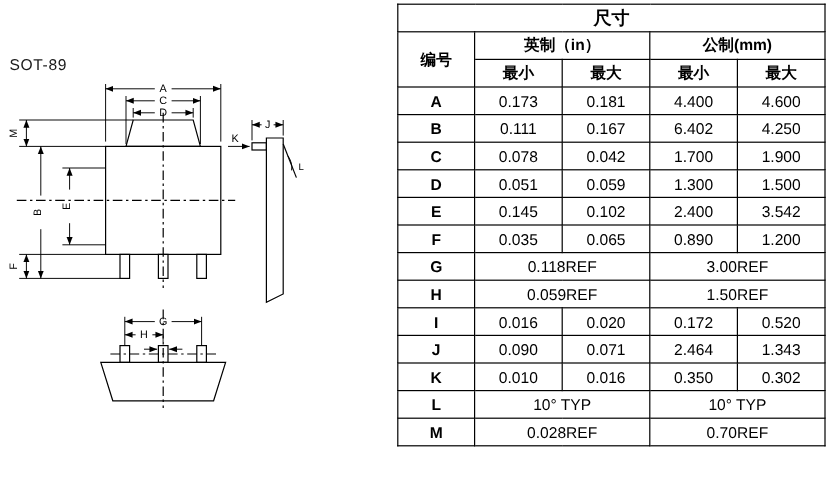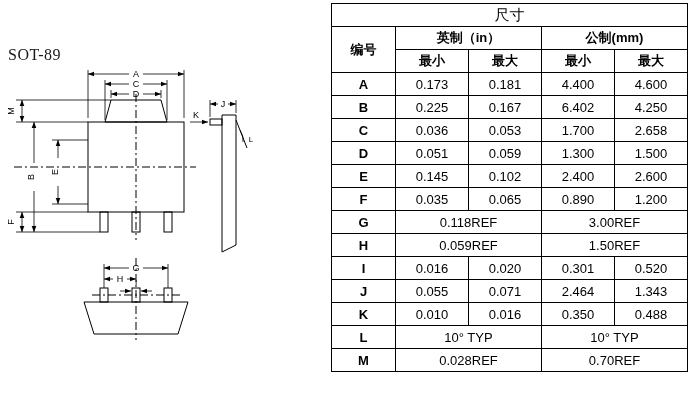--- a/index.html
+++ b/index.html
@@ -10,24 +10,23 @@
     height: 402px;
     background: #ffffff;
     font-family: "Liberation Sans", sans-serif;
     color: #000;
     overflow: hidden;
   }
   .pkg-label {
     position: absolute;
     left: 8px;
     top: 46px;
-    font-size: 16px;
+    font-size: 13px;
     letter-spacing: 0.5px;
     color: #1a1a1a;
-    font-family: Liberation Serif, serif;
   }
   .drawing-svg { position: absolute; left: 0; top: 0; }
   .dim-text { font-size: 9px; fill: #000; }
   .dim-text-small { font-size: 8px; fill: #000; }
 
   table.dim-table {
     position: absolute;
     left: 331px;
     top: 3px;
     width: 356px;
@@ -38,21 +37,21 @@
   .dim-table th, .dim-table td {
     border: 1px solid #000;
     height: 23px;
     padding: 0 2px;
     font-size: 13px;
     font-weight: 400;
     white-space: nowrap;
     vertical-align: middle;
   }
   .dim-table th { font-weight: 700; }
-  .dim-table .title-cell { font-size: 15px; font-weight: 400; }
+  .dim-table .title-cell { font-size: 15px; font-weight: 700; }
   .dim-table td.id-cell { font-weight: 700; }
 </style>
 </head>
 <body>
 
 <div class="page">
 
   <div class="pkg-label">SOT-89</div>
 
   <svg class="drawing-svg" width="330" height="402" viewBox="0 0 330 402">
@@ -189,45 +188,45 @@
     <tbody id="dim-rows">
         <tr>
           <td class="id-cell">A</td>
           <td>0.173</td>
           <td>0.181</td>
           <td>4.400</td>
           <td>4.600</td>
         </tr>
         <tr>
           <td class="id-cell">B</td>
-          <td>0.225</td>
+          <td>0.111</td>
           <td>0.167</td>
           <td>6.402</td>
           <td>4.250</td>
         </tr>
         <tr>
           <td class="id-cell">C</td>
-          <td>0.036</td>
-          <td>0.053</td>
+          <td>0.078</td>
+          <td>0.042</td>
           <td>1.700</td>
-          <td>2.658</td>
+          <td>1.900</td>
         </tr>
         <tr>
           <td class="id-cell">D</td>
           <td>0.051</td>
           <td>0.059</td>
           <td>1.300</td>
           <td>1.500</td>
         </tr>
         <tr>
           <td class="id-cell">E</td>
           <td>0.145</td>
           <td>0.102</td>
           <td>2.400</td>
-          <td>2.600</td>
+          <td>3.542</td>
         </tr>
         <tr>
           <td class="id-cell">F</td>
           <td>0.035</td>
           <td>0.065</td>
           <td>0.890</td>
           <td>1.200</td>
         </tr>
         <tr>
           <td class="id-cell">G</td>
@@ -236,36 +235,36 @@
         </tr>
         <tr>
           <td class="id-cell">H</td>
           <td colspan="2">0.059REF</td>
           <td colspan="2">1.50REF</td>
         </tr>
         <tr>
           <td class="id-cell">I</td>
           <td>0.016</td>
           <td>0.020</td>
-          <td>0.301</td>
+          <td>0.172</td>
           <td>0.520</td>
         </tr>
         <tr>
           <td class="id-cell">J</td>
-          <td>0.055</td>
+          <td>0.090</td>
           <td>0.071</td>
           <td>2.464</td>
           <td>1.343</td>
         </tr>
         <tr>
           <td class="id-cell">K</td>
           <td>0.010</td>
           <td>0.016</td>
           <td>0.350</td>
-          <td>0.488</td>
+          <td>0.302</td>
         </tr>
         <tr>
           <td class="id-cell">L</td>
           <td colspan="2">10° TYP</td>
           <td colspan="2">10° TYP</td>
         </tr>
         <tr>
           <td class="id-cell">M</td>
           <td colspan="2">0.028REF</td>
           <td colspan="2">0.70REF</td>

